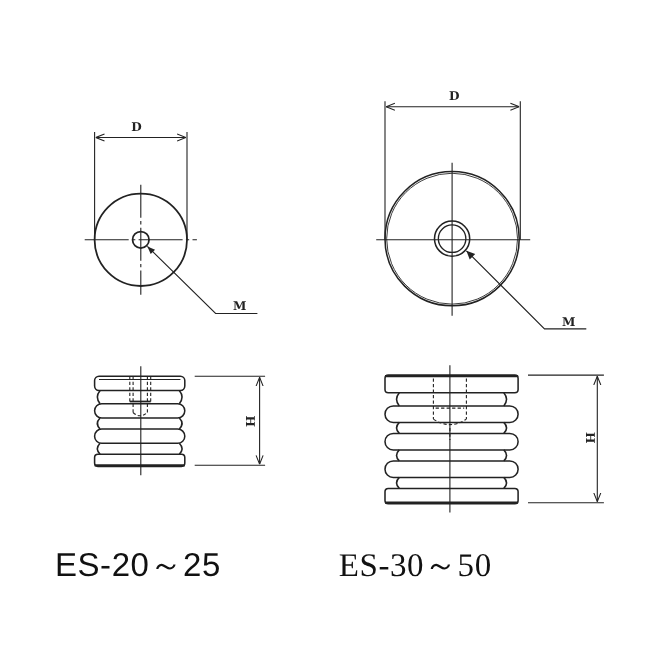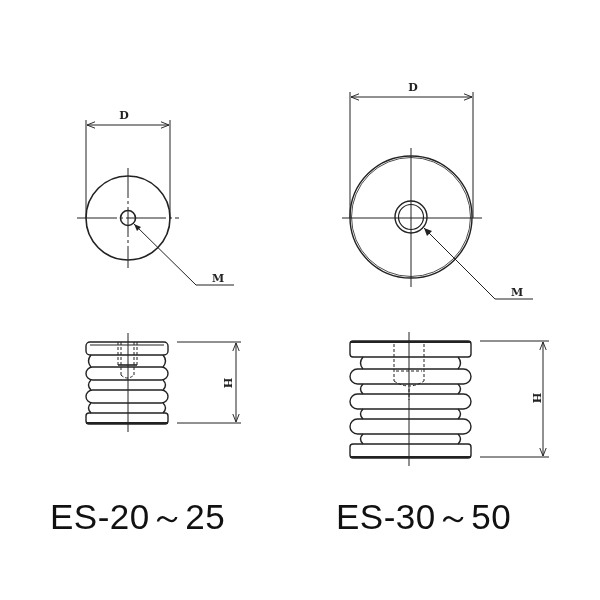--- a/index.html
+++ b/index.html
@@ -1,18 +1,18 @@
 <!DOCTYPE html>
 <html><head>
 <meta charset="utf-8">
 <style>
   html, body { margin:0; padding:0; background:#ffffff; }
   body { width:600px; height:600px; position:relative; overflow:hidden; font-family:"DejaVu Serif", serif; }
   svg { position:absolute; left:0; top:0; }
-  .caption { position:absolute; font-family:"Liberation Sans", sans-serif; font-size:35px; color:#111; letter-spacing:0.5px; }
+  .caption { position:absolute; font-family:"Liberation Sans", sans-serif; font-size:30px; color:#111; letter-spacing:0.5px; }
 </style>
 </head>
 <body>
 
 <svg width="600" height="600" viewBox="0 0 600 600">
   <defs>
     <marker id="arr" viewBox="0 0 10 10" refX="10" refY="5" markerWidth="8" markerHeight="8" orient="auto-start-reverse">
       <path d="M0,1 L10,5 L0,9" fill="none" stroke="#222" stroke-width="1.2"></path>
     </marker>
   </defs>
@@ -107,13 +107,13 @@
     <line x1="409" y1="332" x2="409" y2="466" stroke-width="1"></line>
 
     <line x1="480" y1="341" x2="549" y2="341" stroke-width="1"></line>
     <line x1="480" y1="457" x2="549" y2="457" stroke-width="1"></line>
     <line x1="543" y1="342" x2="543" y2="456" stroke-width="1" marker-start="url(#arr)" marker-end="url(#arr)"></line>
   </g>
   <text x="0" y="0" font-size="11" font-weight="bold" fill="#222" text-anchor="middle" transform="translate(533,398) rotate(90)">H</text>
 </svg>
 
 <div class="caption" style="left:50px; top:494px;">ES-20～25</div>
-<div class="caption" style="left:336px; top:494px;">ES-30～50</div>
+<div class="caption" style="left:308px; top:494px;font-family:Liberation Serif, serif;">ES-30～50</div>
 
 </body></html>

